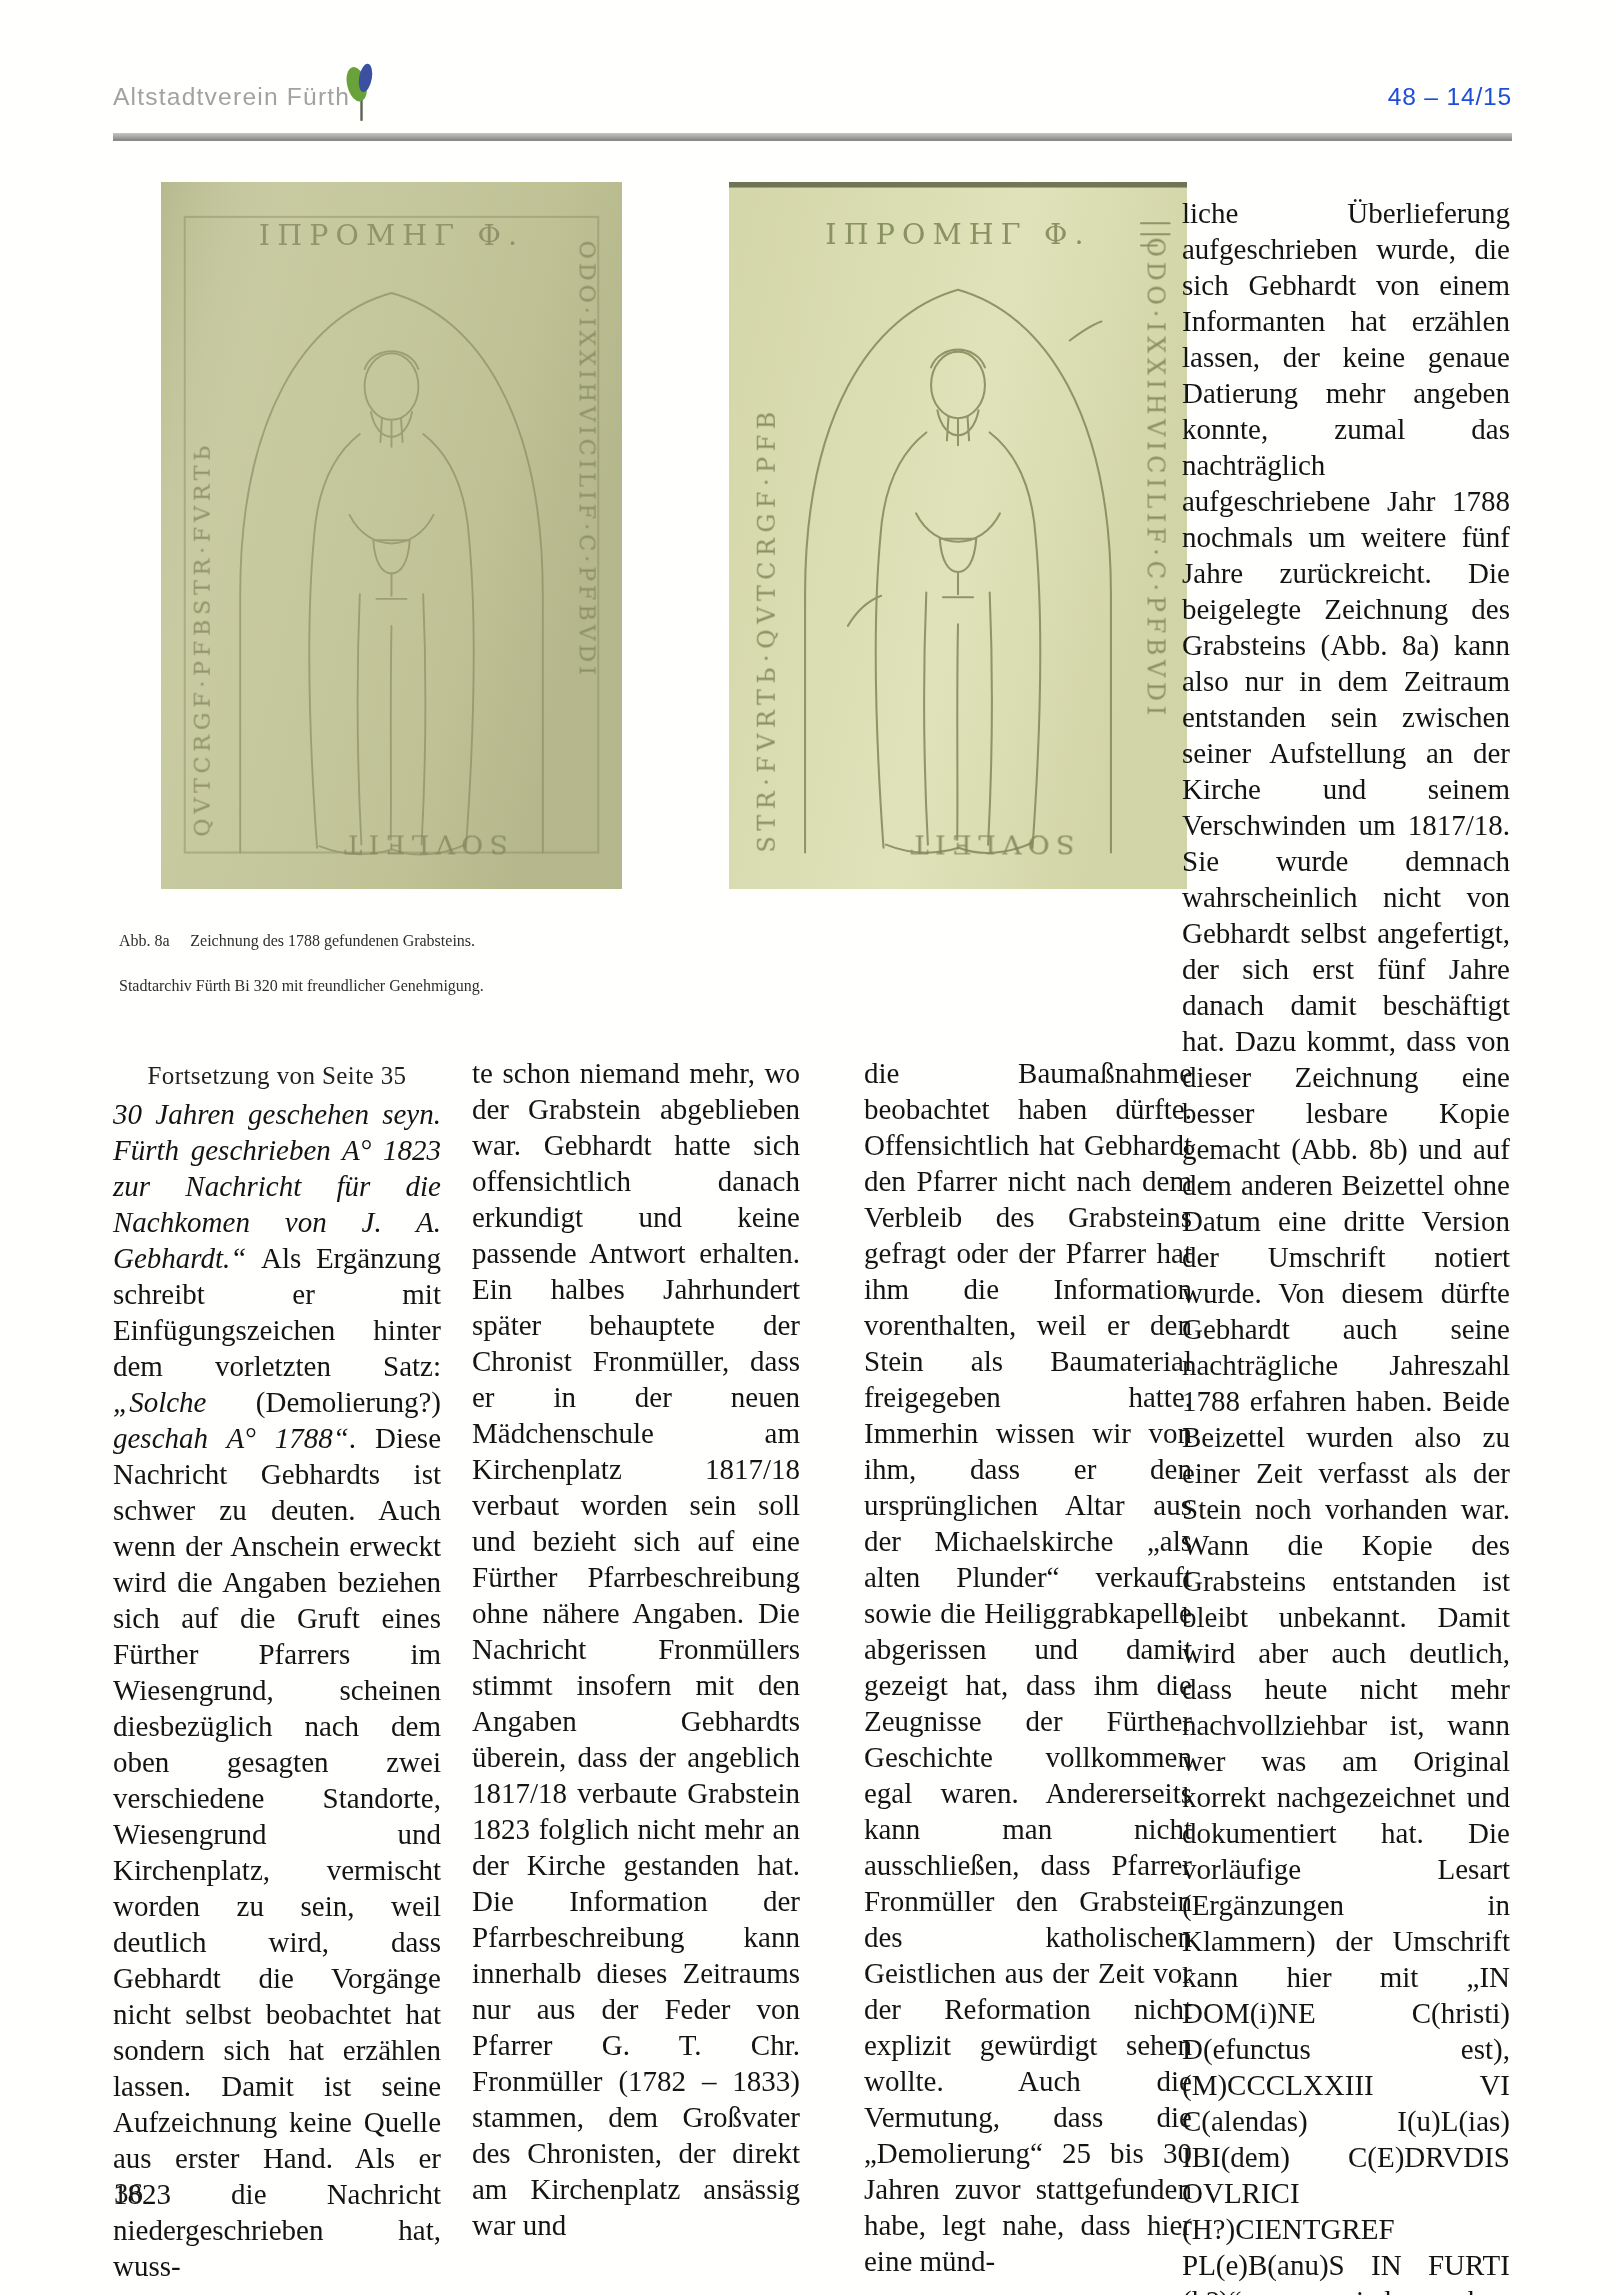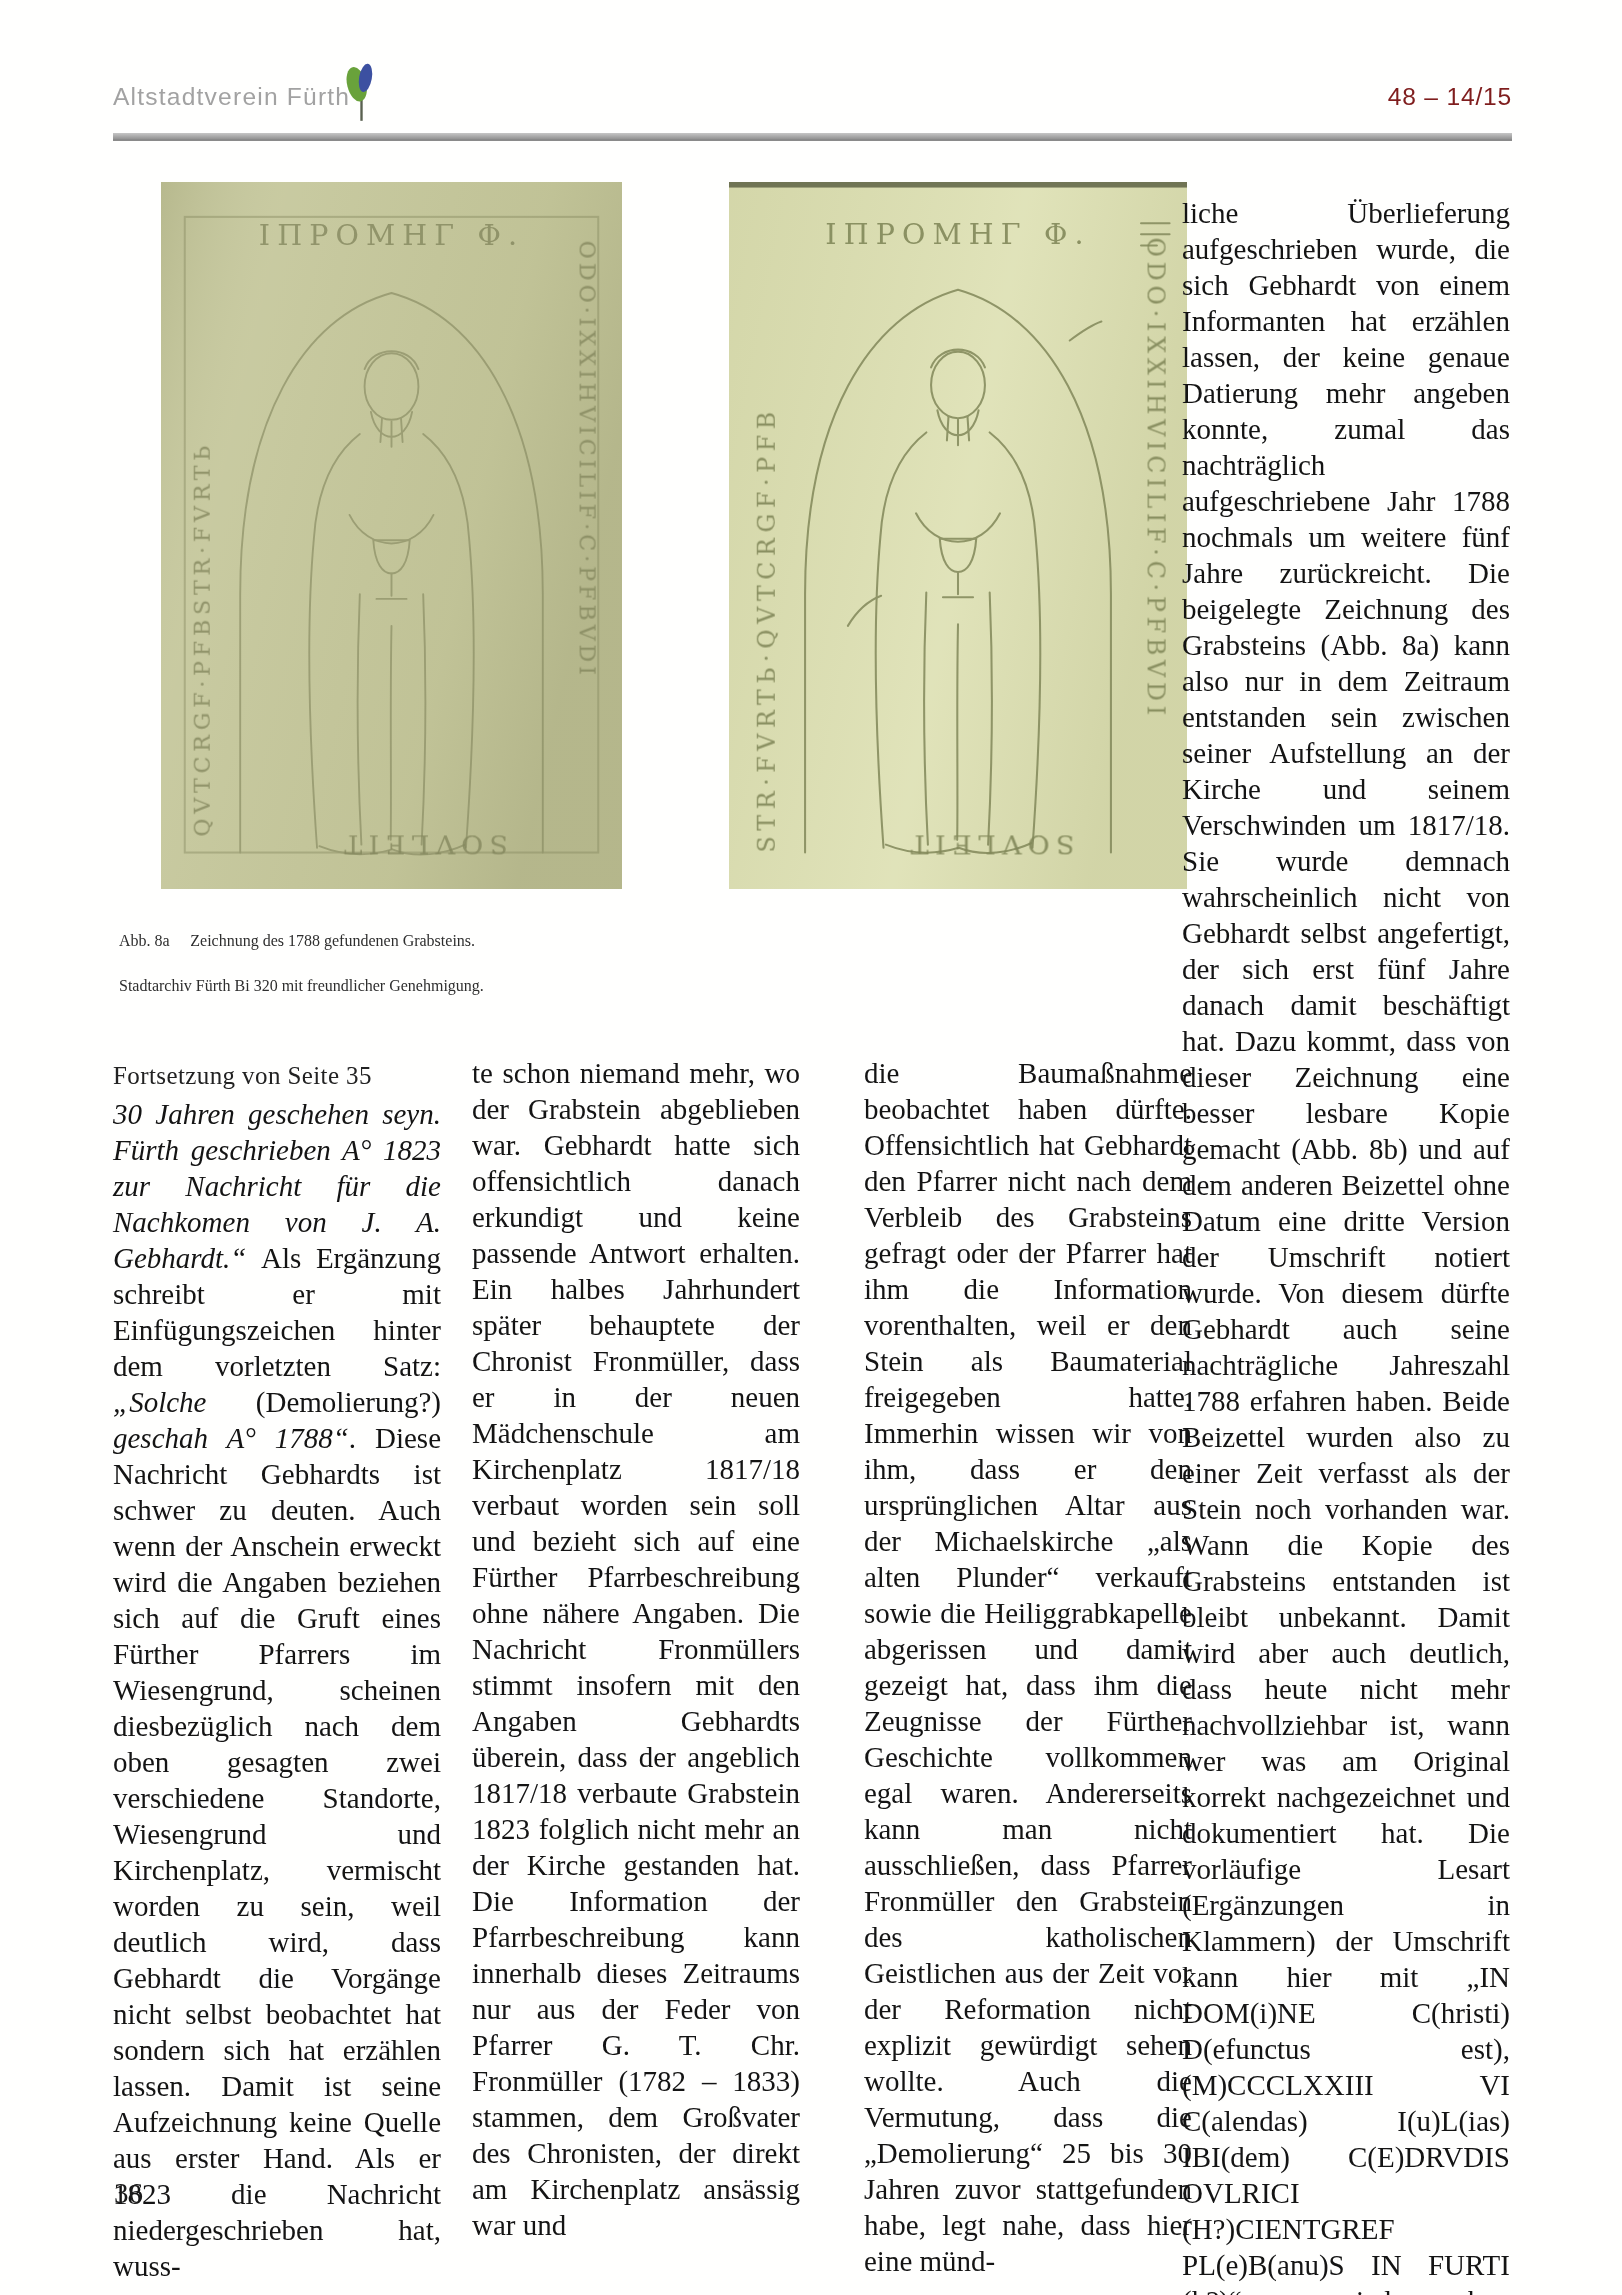--- a/index.html
+++ b/index.html
@@ -9,21 +9,21 @@
   }
   
   .header-row{position:absolute;left:113px;top:73px;width:1399px;height:48px;}
   .header-title{
     position:absolute;left:0;top:9.5px;font-family:"Liberation Sans","DejaVu Sans",sans-serif;
     font-size:24.6px;color:#a2a2a2;letter-spacing:1.2px;font-weight:400;
   }
   .header-logo{position:absolute;left:231px;top:-11px;width:35px;height:62px;}
   .header-issue{
     position:absolute;right:0;top:9.5px;font-family:"Liberation Sans","DejaVu Sans",sans-serif;
-    font-size:24.6px;color:#7f1d1d;letter-spacing:0.8px;
+    font-size:24.6px;color:#1d4ed8;letter-spacing:0.8px;
   }
   .header-rule{
     position:absolute;left:113px;top:133px;width:1399px;height:6.3px;
     background:linear-gradient(#c6c6c6,#939393);border-bottom:2.4px solid #8a8a8a;
   }
   
   .figure{position:absolute;top:182px;height:707px;margin-left:48px;}
   .figure svg{display:block;width:100%;height:100%;}
   #figure-a{left:113px;width:461px;}
   #figure-b{left:681px;width:458px;}
@@ -38,21 +38,21 @@
   .col{
     position:absolute;width:328px;text-align:justify;font-size:29px;line-height:36px;
     color:#141414;hyphens:auto;-webkit-hyphens:auto;
   }
   #col-1{left:113px;top:1055px;}
   #col-2{left:472px;top:1055px;}
   #col-3{left:832px;top:1055px;margin-left:32px;}
   #col-4{left:1182px;top:195px;}
   .col p{margin:0;}
   .continuation{
-    font-size:25px;line-height:41px;text-align:left;color:#222;letter-spacing:0.4px;
+    font-size:25px;line-height:41px;text-align:center;color:#222;letter-spacing:0.4px;
   }
   .it{font-style:italic;margin-top:36px;}
   .bd{font-weight:normal;}
   .page-number{position:absolute;left:114px;top:2177px;font-size:29px;color:#1a1a1a;}
   
   .inscr{font-family:"DejaVu Serif",serif;}
 </style>
 </head>
 <body>
 

